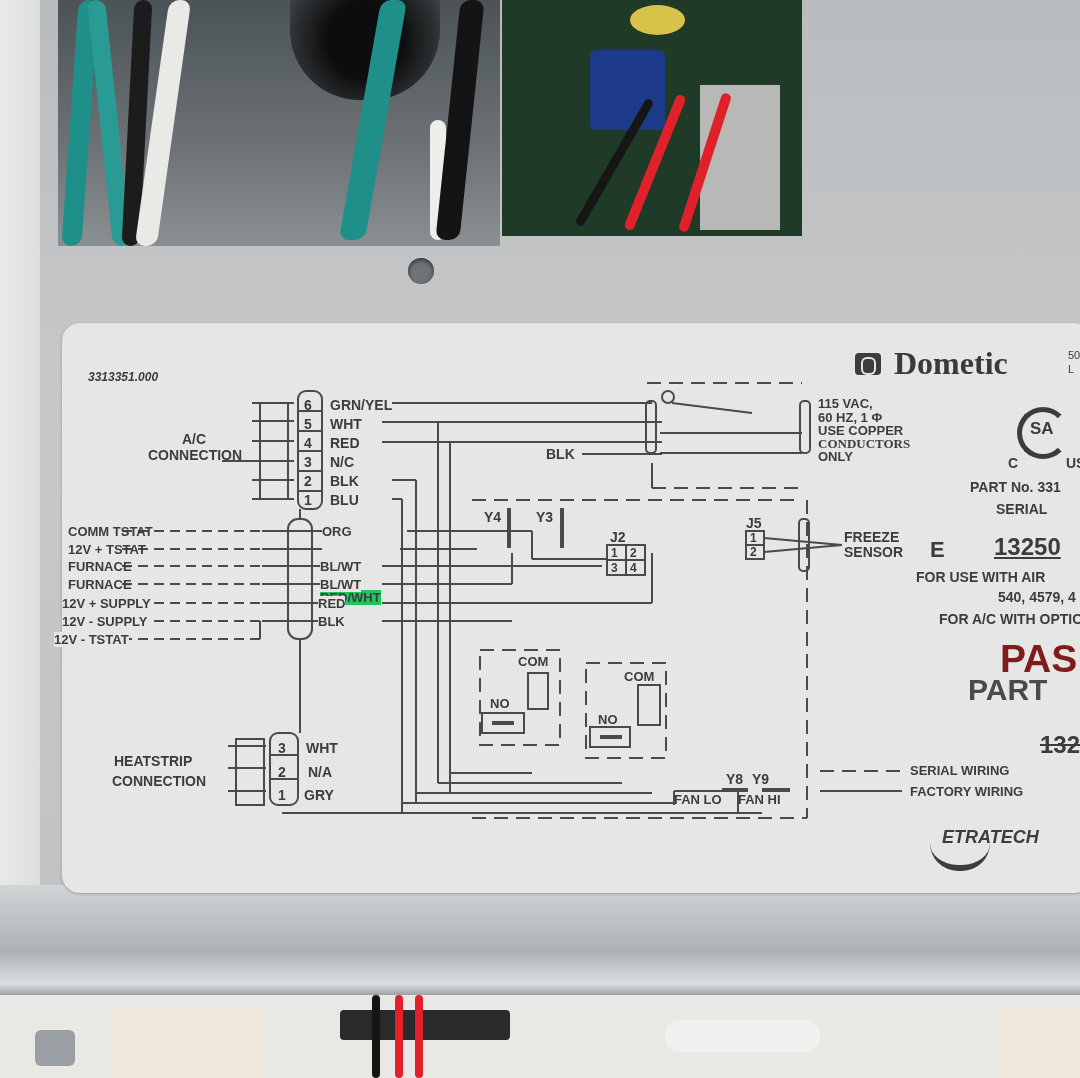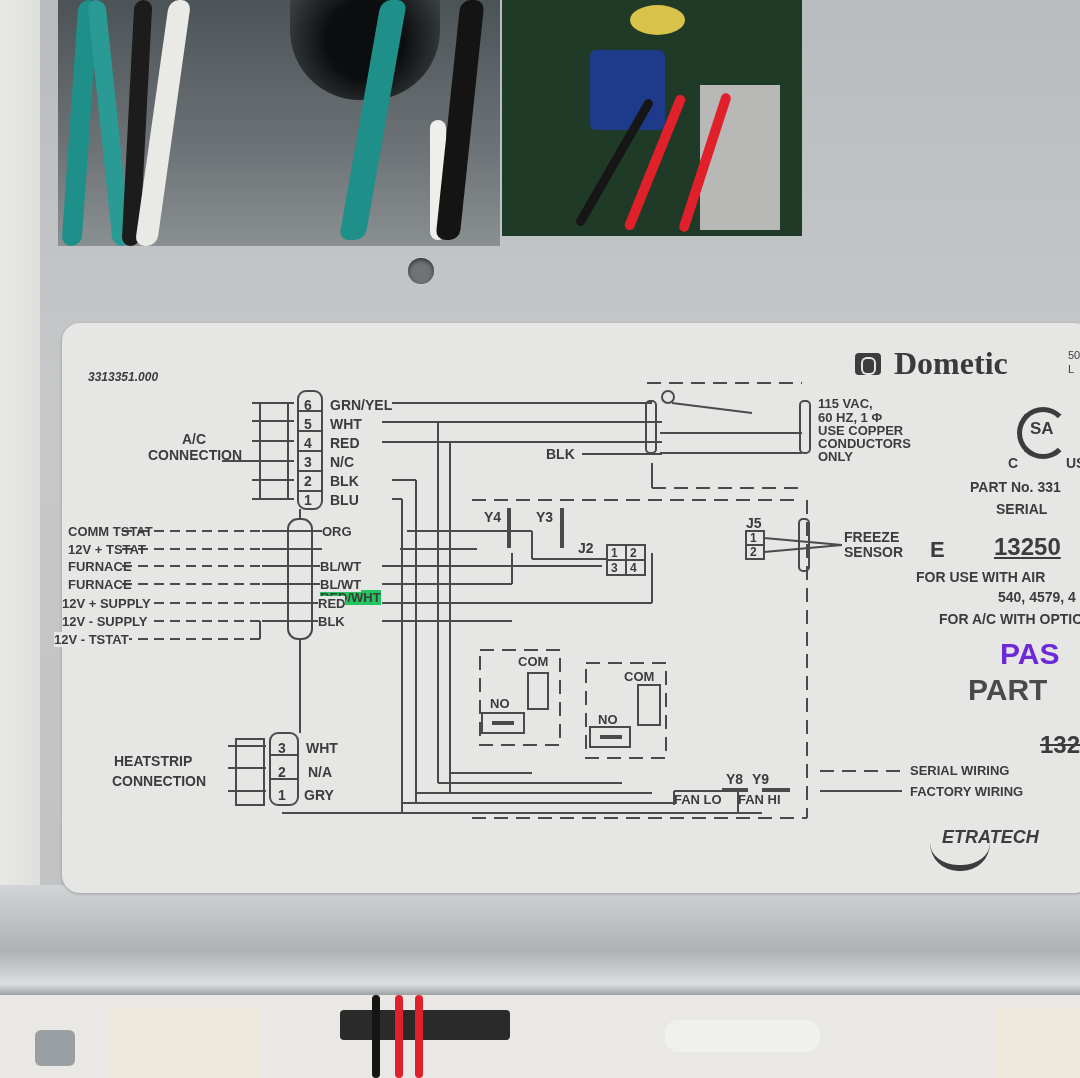--- a/index.html
+++ b/index.html
@@ -204,21 +204,21 @@
 
   <span class="t sm" style="left:260px;top:201px;background:#e6e7e5;">ORG</span>
   <span class="t sm" style="left:258px;top:219px;background:#22c55e;margin-top:48px;">RED/WHT</span>
   <span class="t sm" style="left:258px;top:236px;background:#e6e7e5;">BL/WT</span>
   <span class="t sm" style="left:258px;top:254px;background:#e6e7e5;">BL/WT</span>
   <span class="t sm" style="left:256px;top:273px;background:#e6e7e5;">RED</span>
   <span class="t sm" style="left:256px;top:291px;background:#e6e7e5;">BLK</span>
 
   <span class="t md" style="left:422px;top:186px;">Y4</span>
   <span class="t md" style="left:474px;top:186px;">Y3</span>
-  <span class="t md" style="left:516px;top:206px;margin-top:11px;">J2</span>
+  <span class="t md" style="left:548px;top:206px;">J2</span>
   <span class="t" style="left:549px;top:223px;font-size:12px;">1</span>
   <span class="t" style="left:568px;top:223px;font-size:12px;">2</span>
   <span class="t" style="left:549px;top:238px;font-size:12px;">3</span>
   <span class="t" style="left:568px;top:238px;font-size:12px;">4</span>
 
   <span class="t sm" style="left:456px;top:331px;">COM</span>
   <span class="t sm" style="left:428px;top:373px;">NO</span>
   <span class="t sm" style="left:562px;top:346px;">COM</span>
   <span class="t sm" style="left:536px;top:389px;">NO</span>
 
@@ -240,42 +240,42 @@
     <div class="abs" style="left:6px;top:4px;width:6px;height:14px;border:2px solid #e6e7e5;border-radius:6px 0 0 6px;border-right:none;"></div>
     <div class="abs" style="left:13px;top:4px;width:6px;height:14px;border:2px solid #e6e7e5;border-radius:0 6px 6px 0;border-left:none;"></div>
   </div>
   <span class="t" style="left:832px;top:22px;font-family:'Liberation Serif',serif;font-size:32px;color:#3a3a3a;">Dometic</span>
   <span class="t" style="left:1006px;top:26px;font-size:11px;font-weight:normal;">50</span>
   <span class="t" style="left:1006px;top:40px;font-size:11px;font-weight:normal;">L</span>
 
   <span class="t sm" style="left:756px;top:74px;line-height:13px;">115 VAC,</span>
   <span class="t sm" style="left:756px;top:87px;">60 HZ, 1 Φ</span>
   <span class="t sm" style="left:756px;top:100px;">USE COPPER</span>
-  <span class="t sm" style="left:756px;top:113px;">CONDUCTORS</span>
+  <span class="t sm" style="left:756px;top:113px;font-family:Liberation Serif, serif;">CONDUCTORS</span>
   <span class="t sm" style="left:756px;top:126px;">ONLY</span>
 
   <div class="abs" style="left:955px;top:84px;width:42px;height:42px;border:5px solid #3c3c3c;border-radius:50%;border-right-color:transparent;"></div>
   <span class="t" style="left:968px;top:96px;font-size:17px;">SA</span>
   <span class="t md" style="left:946px;top:132px;">C</span>
   <span class="t md" style="left:1004px;top:132px;">US</span>
 
   <span class="t md" style="left:908px;top:156px;">PART No. 331</span>
   <span class="t md" style="left:934px;top:178px;">SERIAL</span>
 
   <span class="t md" style="left:684px;top:192px;">J5</span>
   <span class="t" style="left:688px;top:208px;font-size:12px;">1</span>
   <span class="t" style="left:688px;top:222px;font-size:12px;">2</span>
   <span class="t md" style="left:782px;top:206px;">FREEZE</span>
   <span class="t md" style="left:782px;top:221px;">SENSOR</span>
   <span class="t" style="left:868px;top:214px;font-size:22px;">E</span>
   <span class="t" style="left:932px;top:210px;font-size:24px;text-decoration:underline;">13250</span>
   <span class="t md" style="left:854px;top:246px;">FOR USE WITH AIR</span>
   <span class="t md" style="left:936px;top:266px;">540, 4579, 4</span>
   <span class="t md" style="left:877px;top:288px;">FOR A/C WITH OPTIO</span>
-  <span class="t" style="left:938px;top:314px;font-size:30px;color:#6d28d9;">PAS</span>
+  <span class="t" style="left:938px;top:314px;font-size:39px;color:#7f1d1d;">PAS</span>
   <span class="t" style="left:906px;top:350px;font-size:30px;color:#4a4a4a;">PART</span>
   <span class="t" style="left:978px;top:408px;font-size:24px;text-decoration:line-through;">132</span>
 
   <span class="t sm" style="left:848px;top:440px;">SERIAL WIRING</span>
   <span class="t sm" style="left:848px;top:461px;">FACTORY  WIRING</span>
 
   <div class="abs" style="left:868px;top:520px;width:60px;height:22px;border-bottom:6px solid #3c3c3c;border-radius:0 0 40px 40px;"></div>
   <span class="t" style="left:880px;top:504px;font-size:18px;font-style:italic;">ETRATECH</span>
 </div>
 

